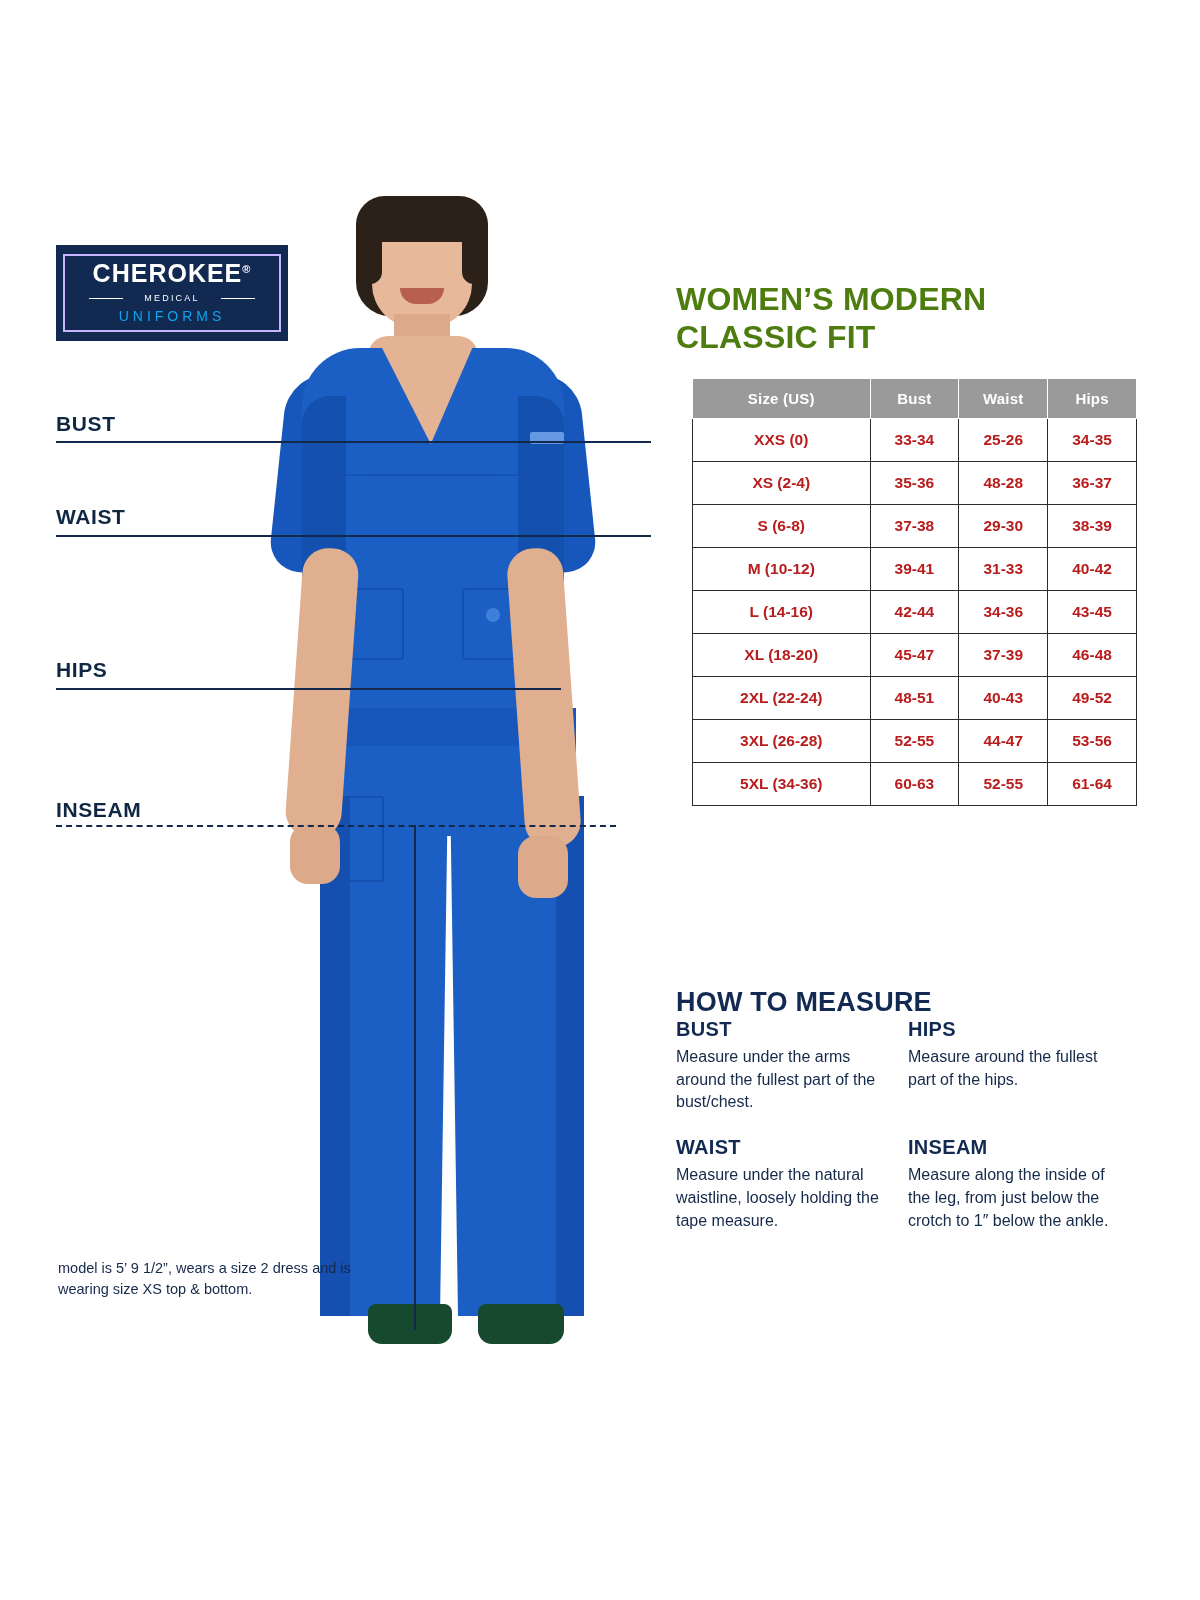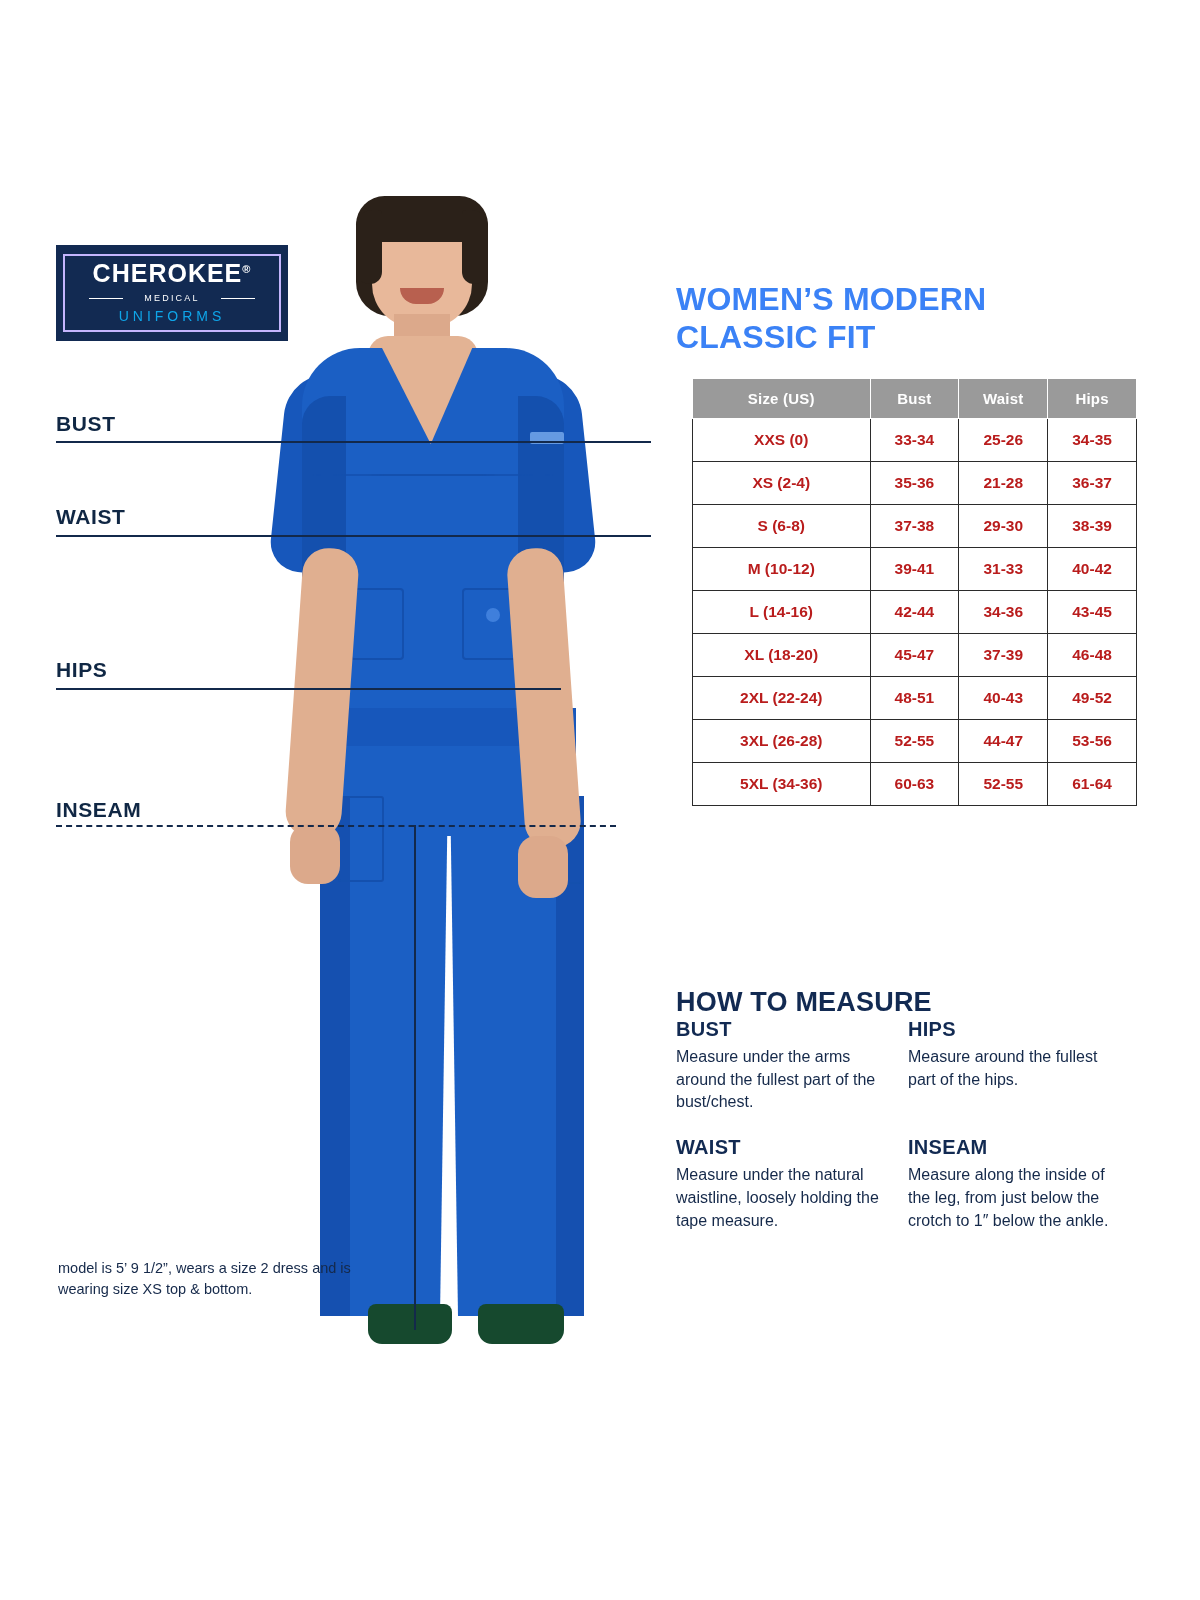--- a/index.html
+++ b/index.html
@@ -310,21 +310,21 @@
     width: 460px; height: 1600px;
   }
   #chart-title {
     position: absolute;
     left: 0; top: 260px;
     width: 440px;
     font-size: 32px;
     font-weight: 700;
     line-height: 1.18;
     letter-spacing: 0.2px;
-    color: #3b82f6;
+    color: #4d7c0f;
   }
 
   
   #size-table {
     position: absolute;
     left: 16px; top: 378px;
     width: 445px;
     border-collapse: collapse;
     font-size: 15.5px;
   }
@@ -477,21 +477,21 @@
       <tbody>
         <tr>
           <td class="size-cell">XXS (0)</td>
           <td>33-34</td>
           <td>25-26</td>
           <td>34-35</td>
         </tr>
         <tr>
           <td class="size-cell">XS (2-4)</td>
           <td>35-36</td>
-          <td>21-28</td>
+          <td>48-28</td>
           <td>36-37</td>
         </tr>
         <tr>
           <td class="size-cell">S (6-8)</td>
           <td>37-38</td>
           <td>29-30</td>
           <td>38-39</td>
         </tr>
         <tr>
           <td class="size-cell">M (10-12)</td>

